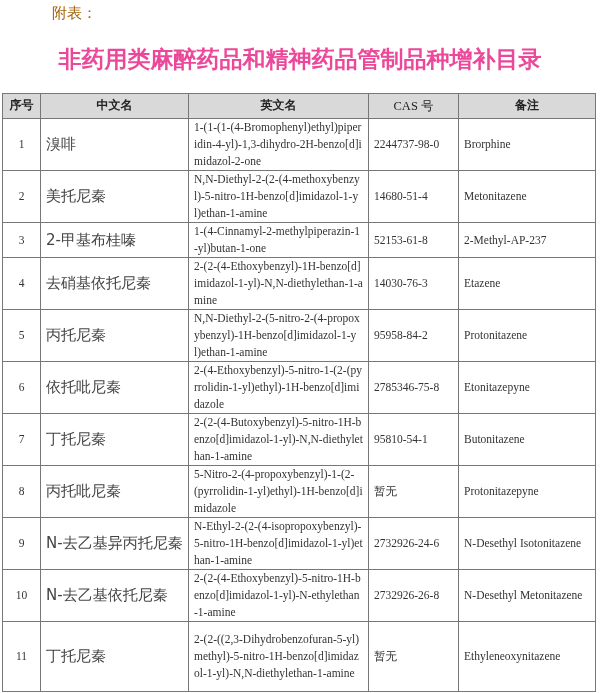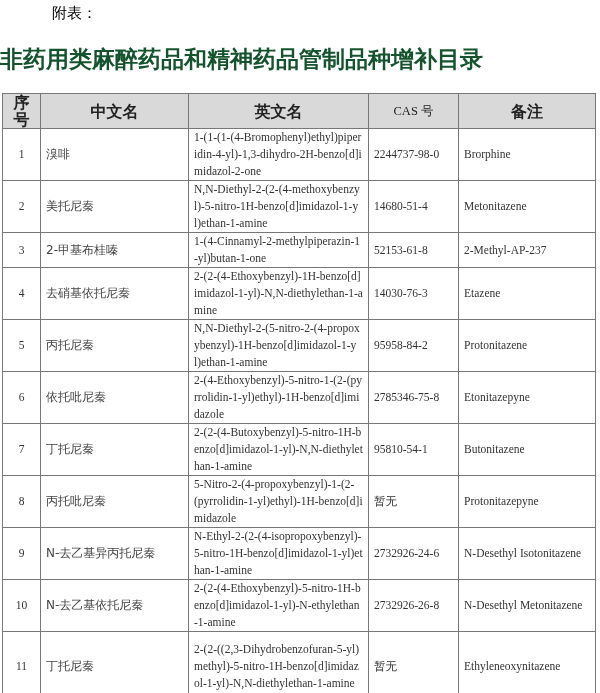--- a/index.html
+++ b/index.html
@@ -1,40 +1,40 @@
 <!DOCTYPE html>
 <html><head>
 <meta charset="utf-8">
 <style>
   html, body { margin: 0; padding: 0; background: #ffffff; }
   body { width: 600px; height: 693px; position: relative; overflow: hidden; color: #222; }
   .annex {
     position: absolute; left: 52px; top: 4px;
-    font-family: "DejaVu Sans", sans-serif; font-size: 15px; color: #000000;
+    font-family: "DejaVu Sans", sans-serif; font-size: 15px; color: #a16207;
   }
   .title {
-    position: absolute; left: 0; width: 600px; top: 44px; 
+    position: absolute; left: 0; width: 600px; top: 44px; text-align: center;
     font-family: "DejaVu Serif", serif; font-size: 23px; font-weight: bold;
-    letter-spacing: 0px; color: #14532d;
+    letter-spacing: 0px; color: #ec4899;
   }
   table.list {
     position: absolute; left: 2px; top: 93px; width: 593px;
     border-collapse: collapse; table-layout: fixed;
     font-family: "Liberation Serif", serif; font-size: 11.5px; color: #333;
   }
   table.list th, table.list td {
     border: 1px solid #777; padding: 0 5px; vertical-align: middle; line-height: 17px;
   }
   table.list th {
     background: #d9d9d9; height: 24px; text-align: center;
-    font-family: Liberation Sans, sans-serif; font-weight: bold; font-size: 16px; color: #222;
+    font-family: Liberation Mono, monospace; font-weight: bold; font-size: 12px; color: #222;
   }
   table.list th.cas { font-family: "Liberation Serif", serif; font-weight: normal; font-size: 12.5px; margin-left: 20px; }
   td.num { text-align: center; }
-  td.cn { font-family: "DejaVu Sans", sans-serif; font-size: 12px; color: #444; }
+  td.cn { font-family: "DejaVu Sans", sans-serif; font-size: 15px; color: #444; }
   td.en { padding: 0 3px; word-break: break-all; }
   td.cas, td.note { padding-left: 6px; }
   tr.h3 td { height: 51px; }
   tr.h2 td { height: 34px; }
   tr.h4 td { height: 69px; }
 </style>
 </head>
 <body>
 
 <div class="annex">附表：</div>

